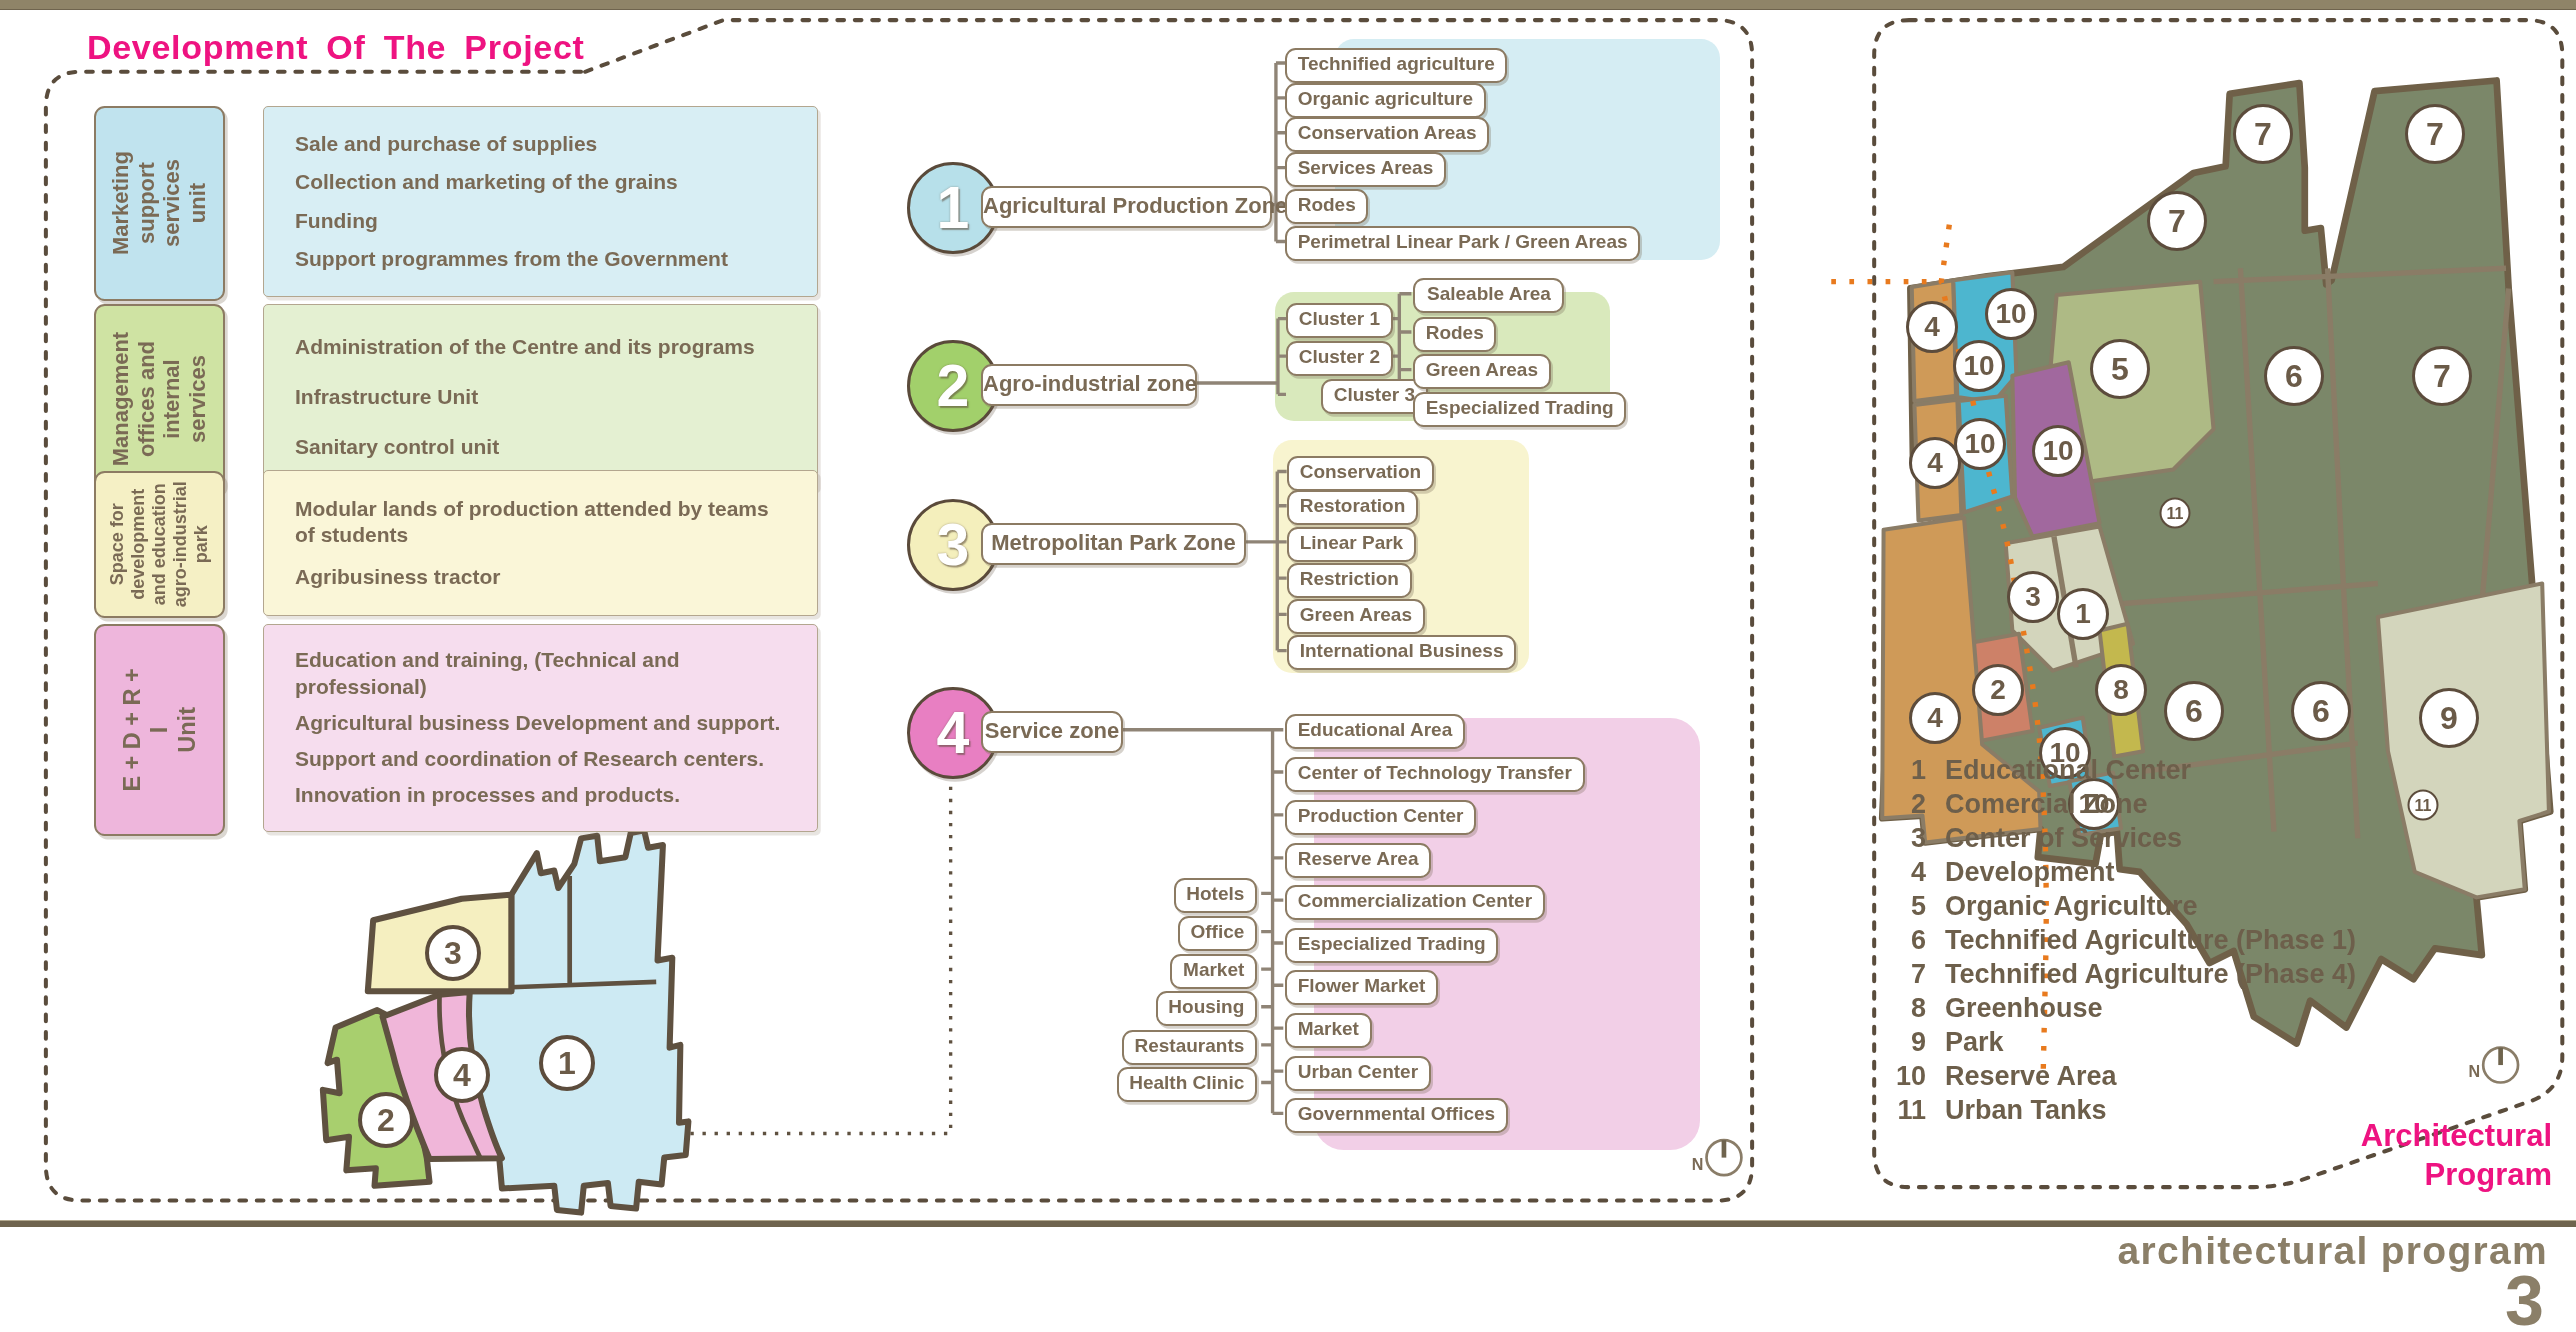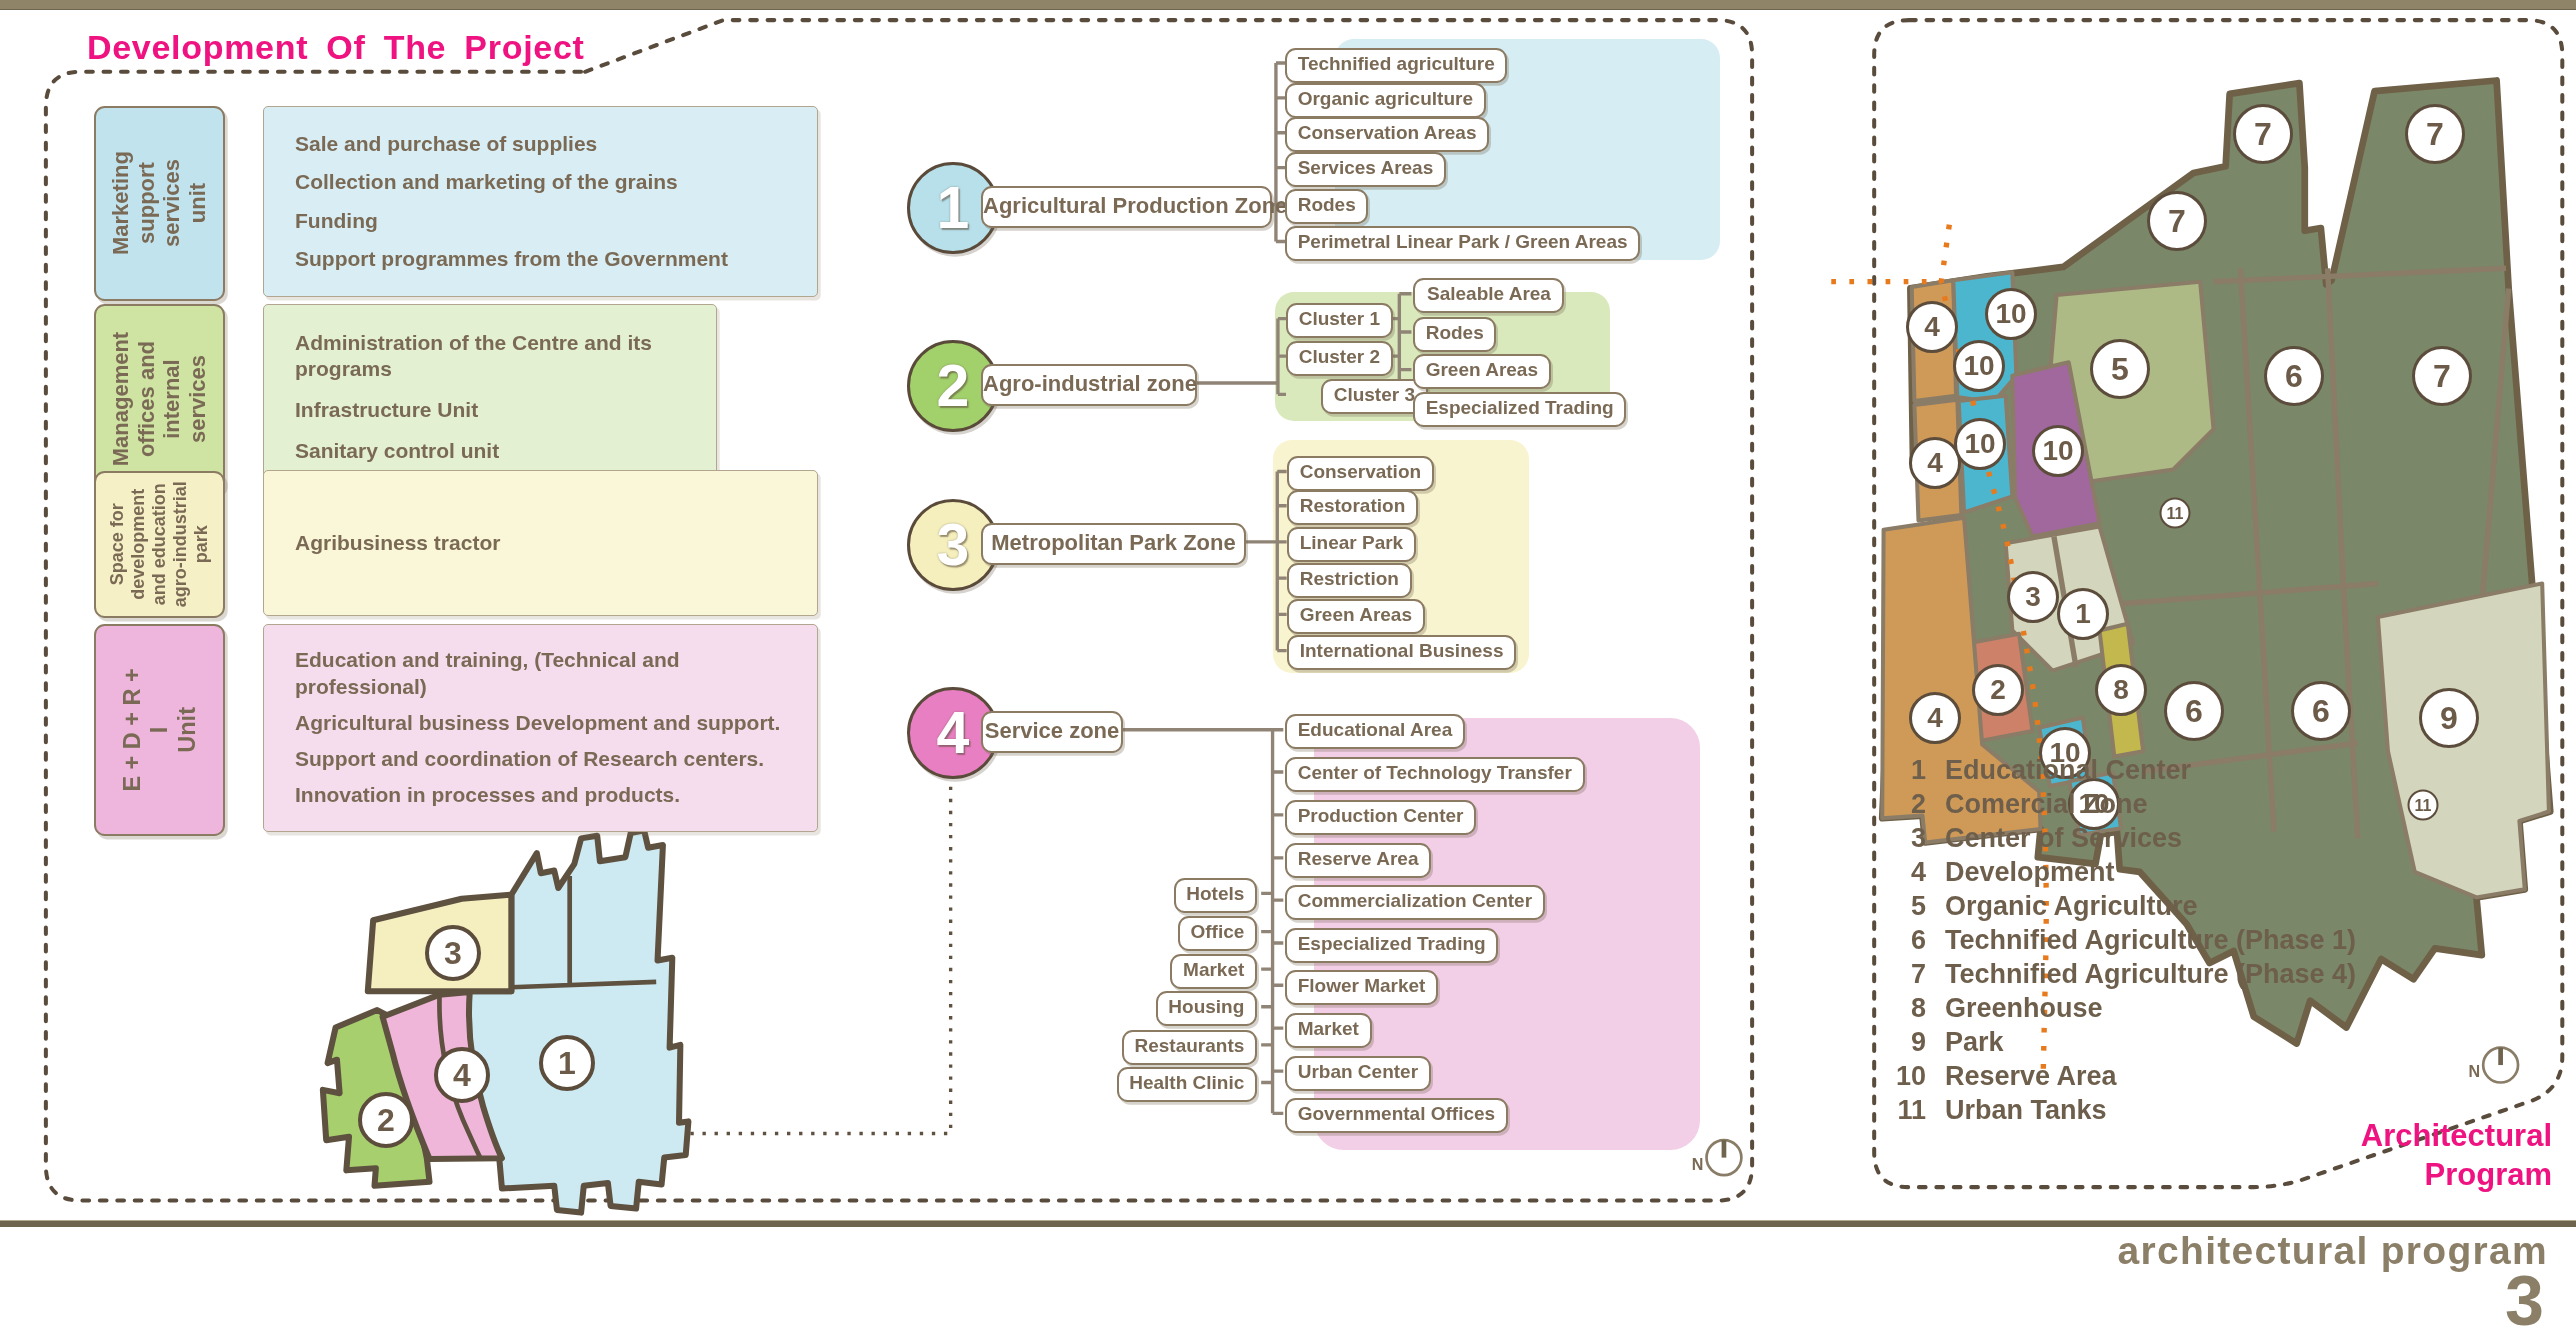--- a/index.html
+++ b/index.html
@@ -146,34 +146,36 @@
     <div class="desc-item">Funding</div>
     <div class="desc-item">Support programmes from the Government</div>
   </div>
 
   <div class="cat-box" style="left:94px;top:304px;width:127px;height:186px;background:var(--cat2);">
     <div class="cat-inner" style="font-size:22px;">Management
 offices and
 internal
 services</div>
   </div>
-  <div class="desc-box" style="left:263px;top:304px;width:454px;height:186px;background:var(--desc2);">
+  <div class="desc-box" style="left:263px;top:304px;width:555px;height:186px;background:var(--desc2);">
     <div class="desc-item">Administration of the Centre and its programs</div>
     <div class="desc-item">Infrastructure Unit</div>
     <div class="desc-item">Sanitary control unit</div>
   </div>
 
   <div class="cat-box" style="left:94px;top:471px;width:127px;height:143px;background:var(--cat3);">
     <div class="cat-inner" style="font-size:18px;">Space for
 development
 and education
 agro-industrial
 park</div>
   </div>
   <div class="desc-box" style="left:263px;top:470px;width:555px;height:146px;background:var(--desc3);">
+    <div class="desc-item">Modular lands of production attended by teams
+of students</div>
     <div class="desc-item">Agribusiness tractor</div>
   </div>
 
   <div class="cat-box" style="left:94px;top:624px;width:127px;height:208px;background:var(--cat4);">
     <div class="cat-inner" style="font-size:23.5px;">E + D + R + I
 Unit</div>
   </div>
   <div class="desc-box" style="left:263px;top:624px;width:555px;height:208px;background:var(--desc4);">
     <div class="desc-item">Education and training, (Technical and professional)</div>
     <div class="desc-item">Agricultural business Development and support.</div>

